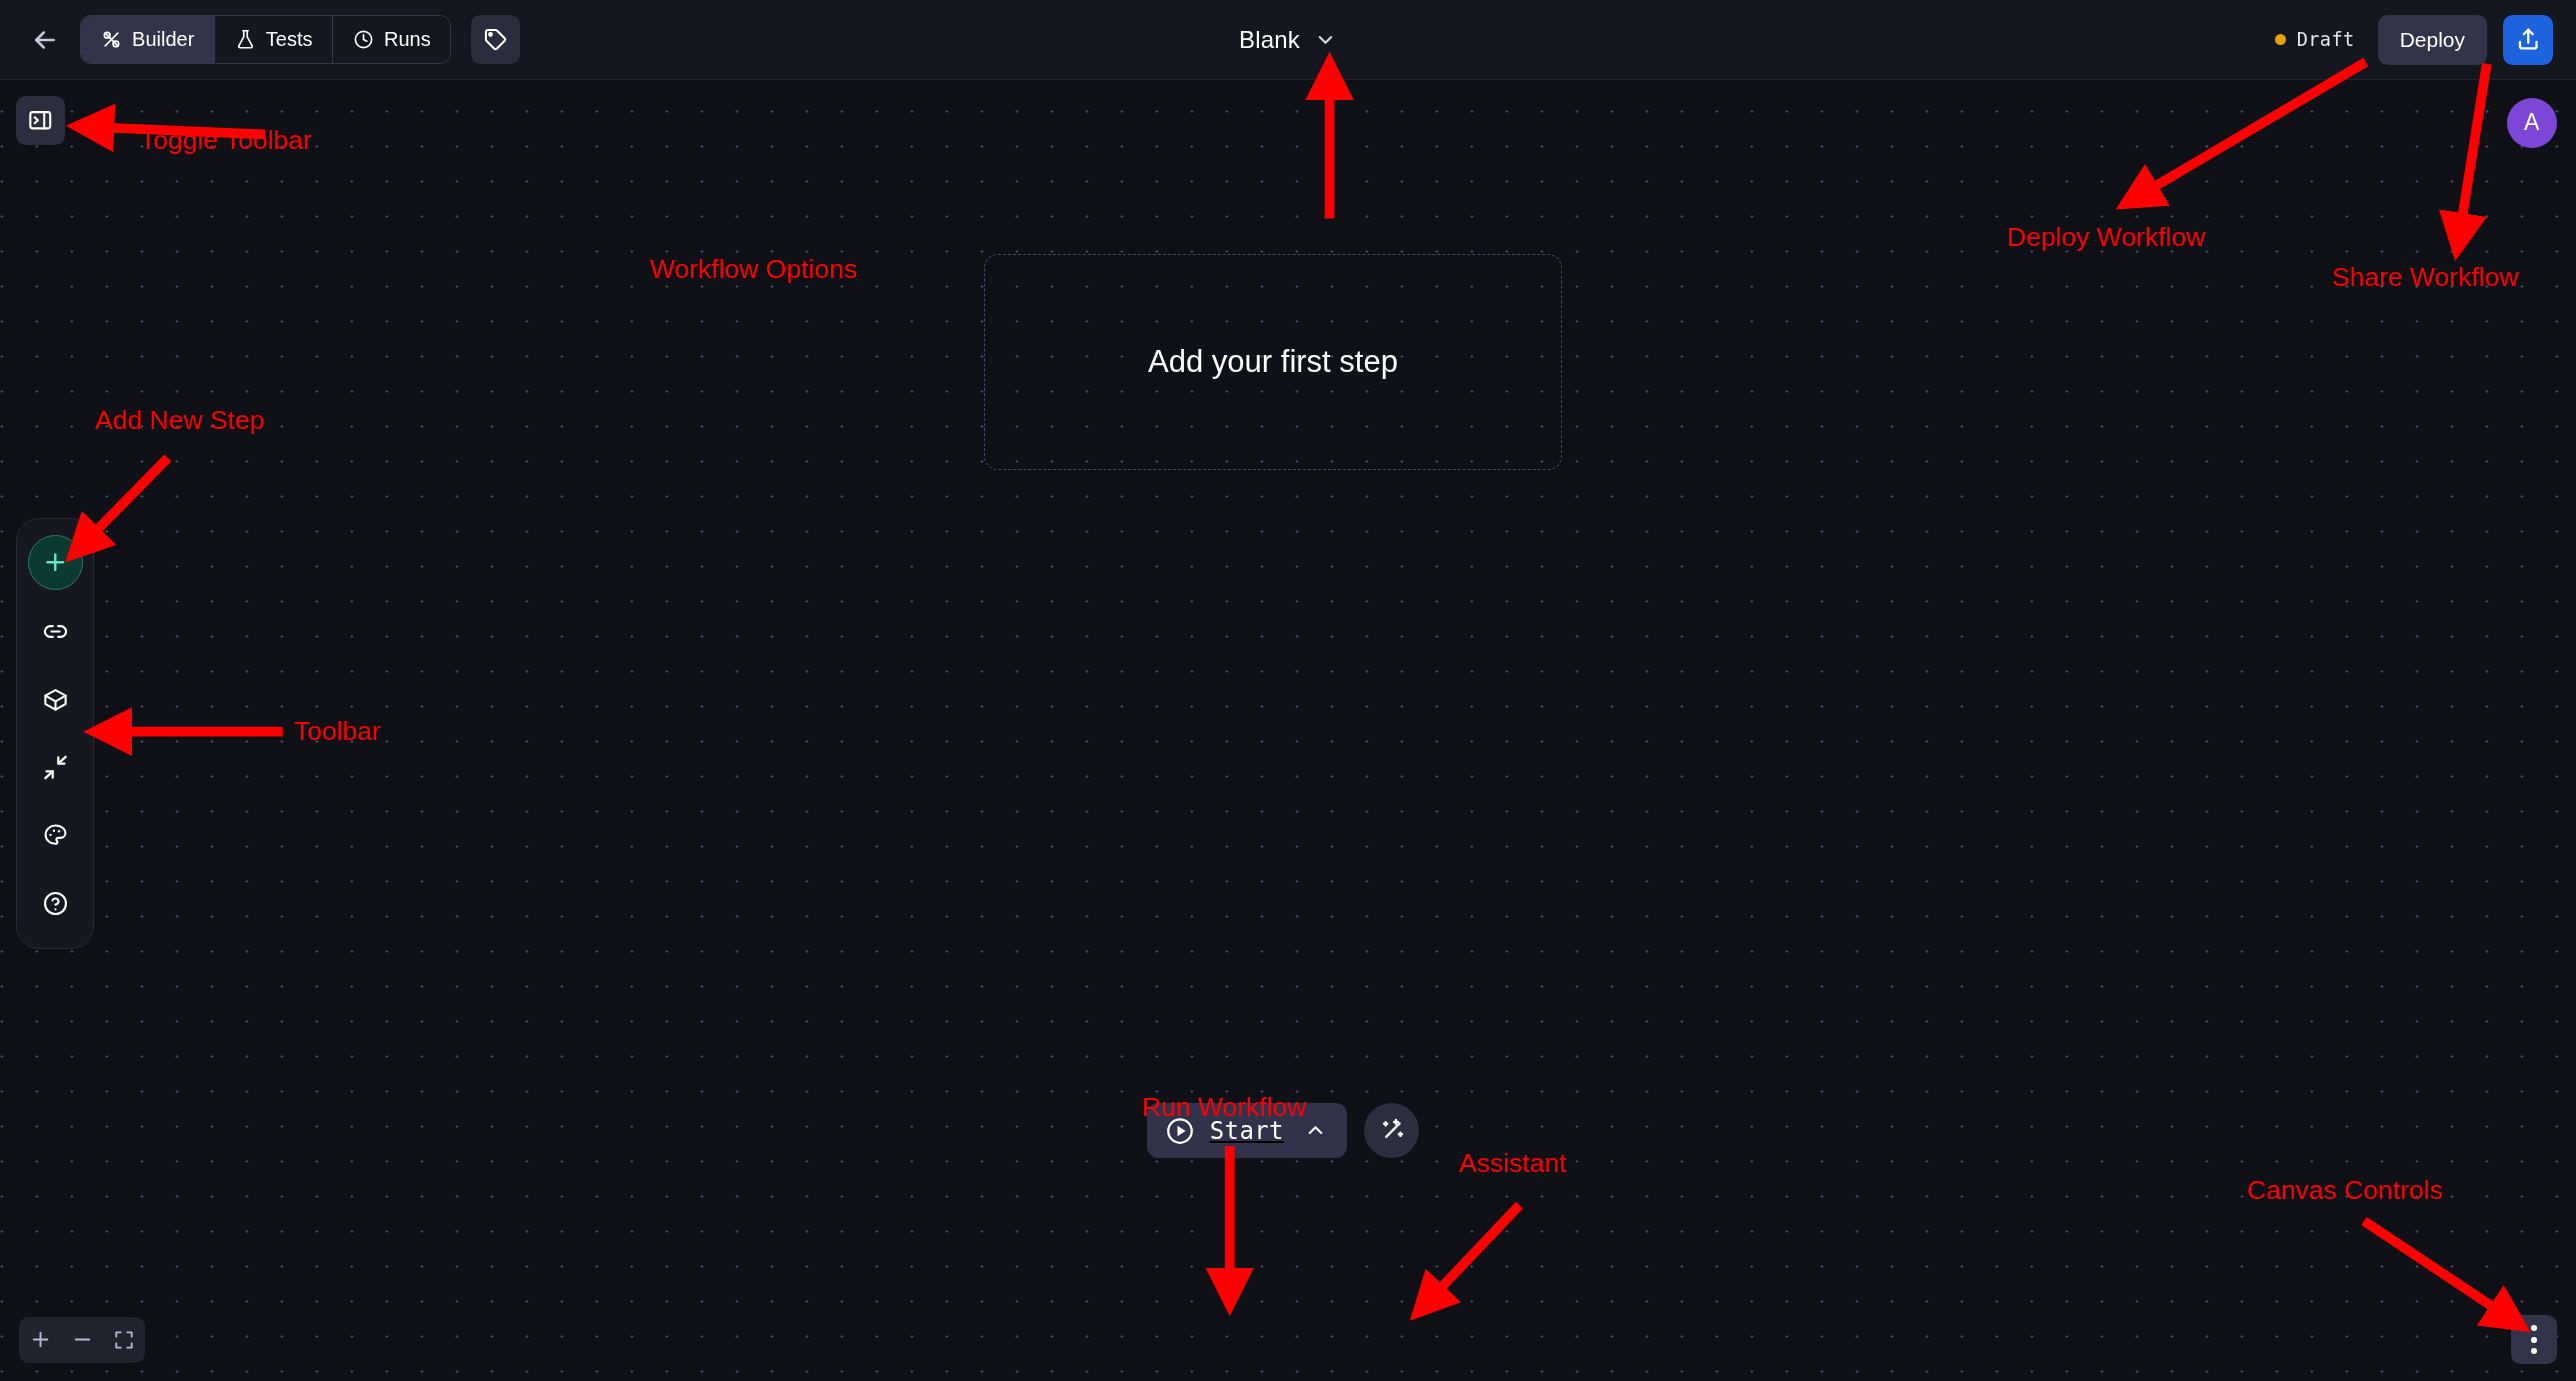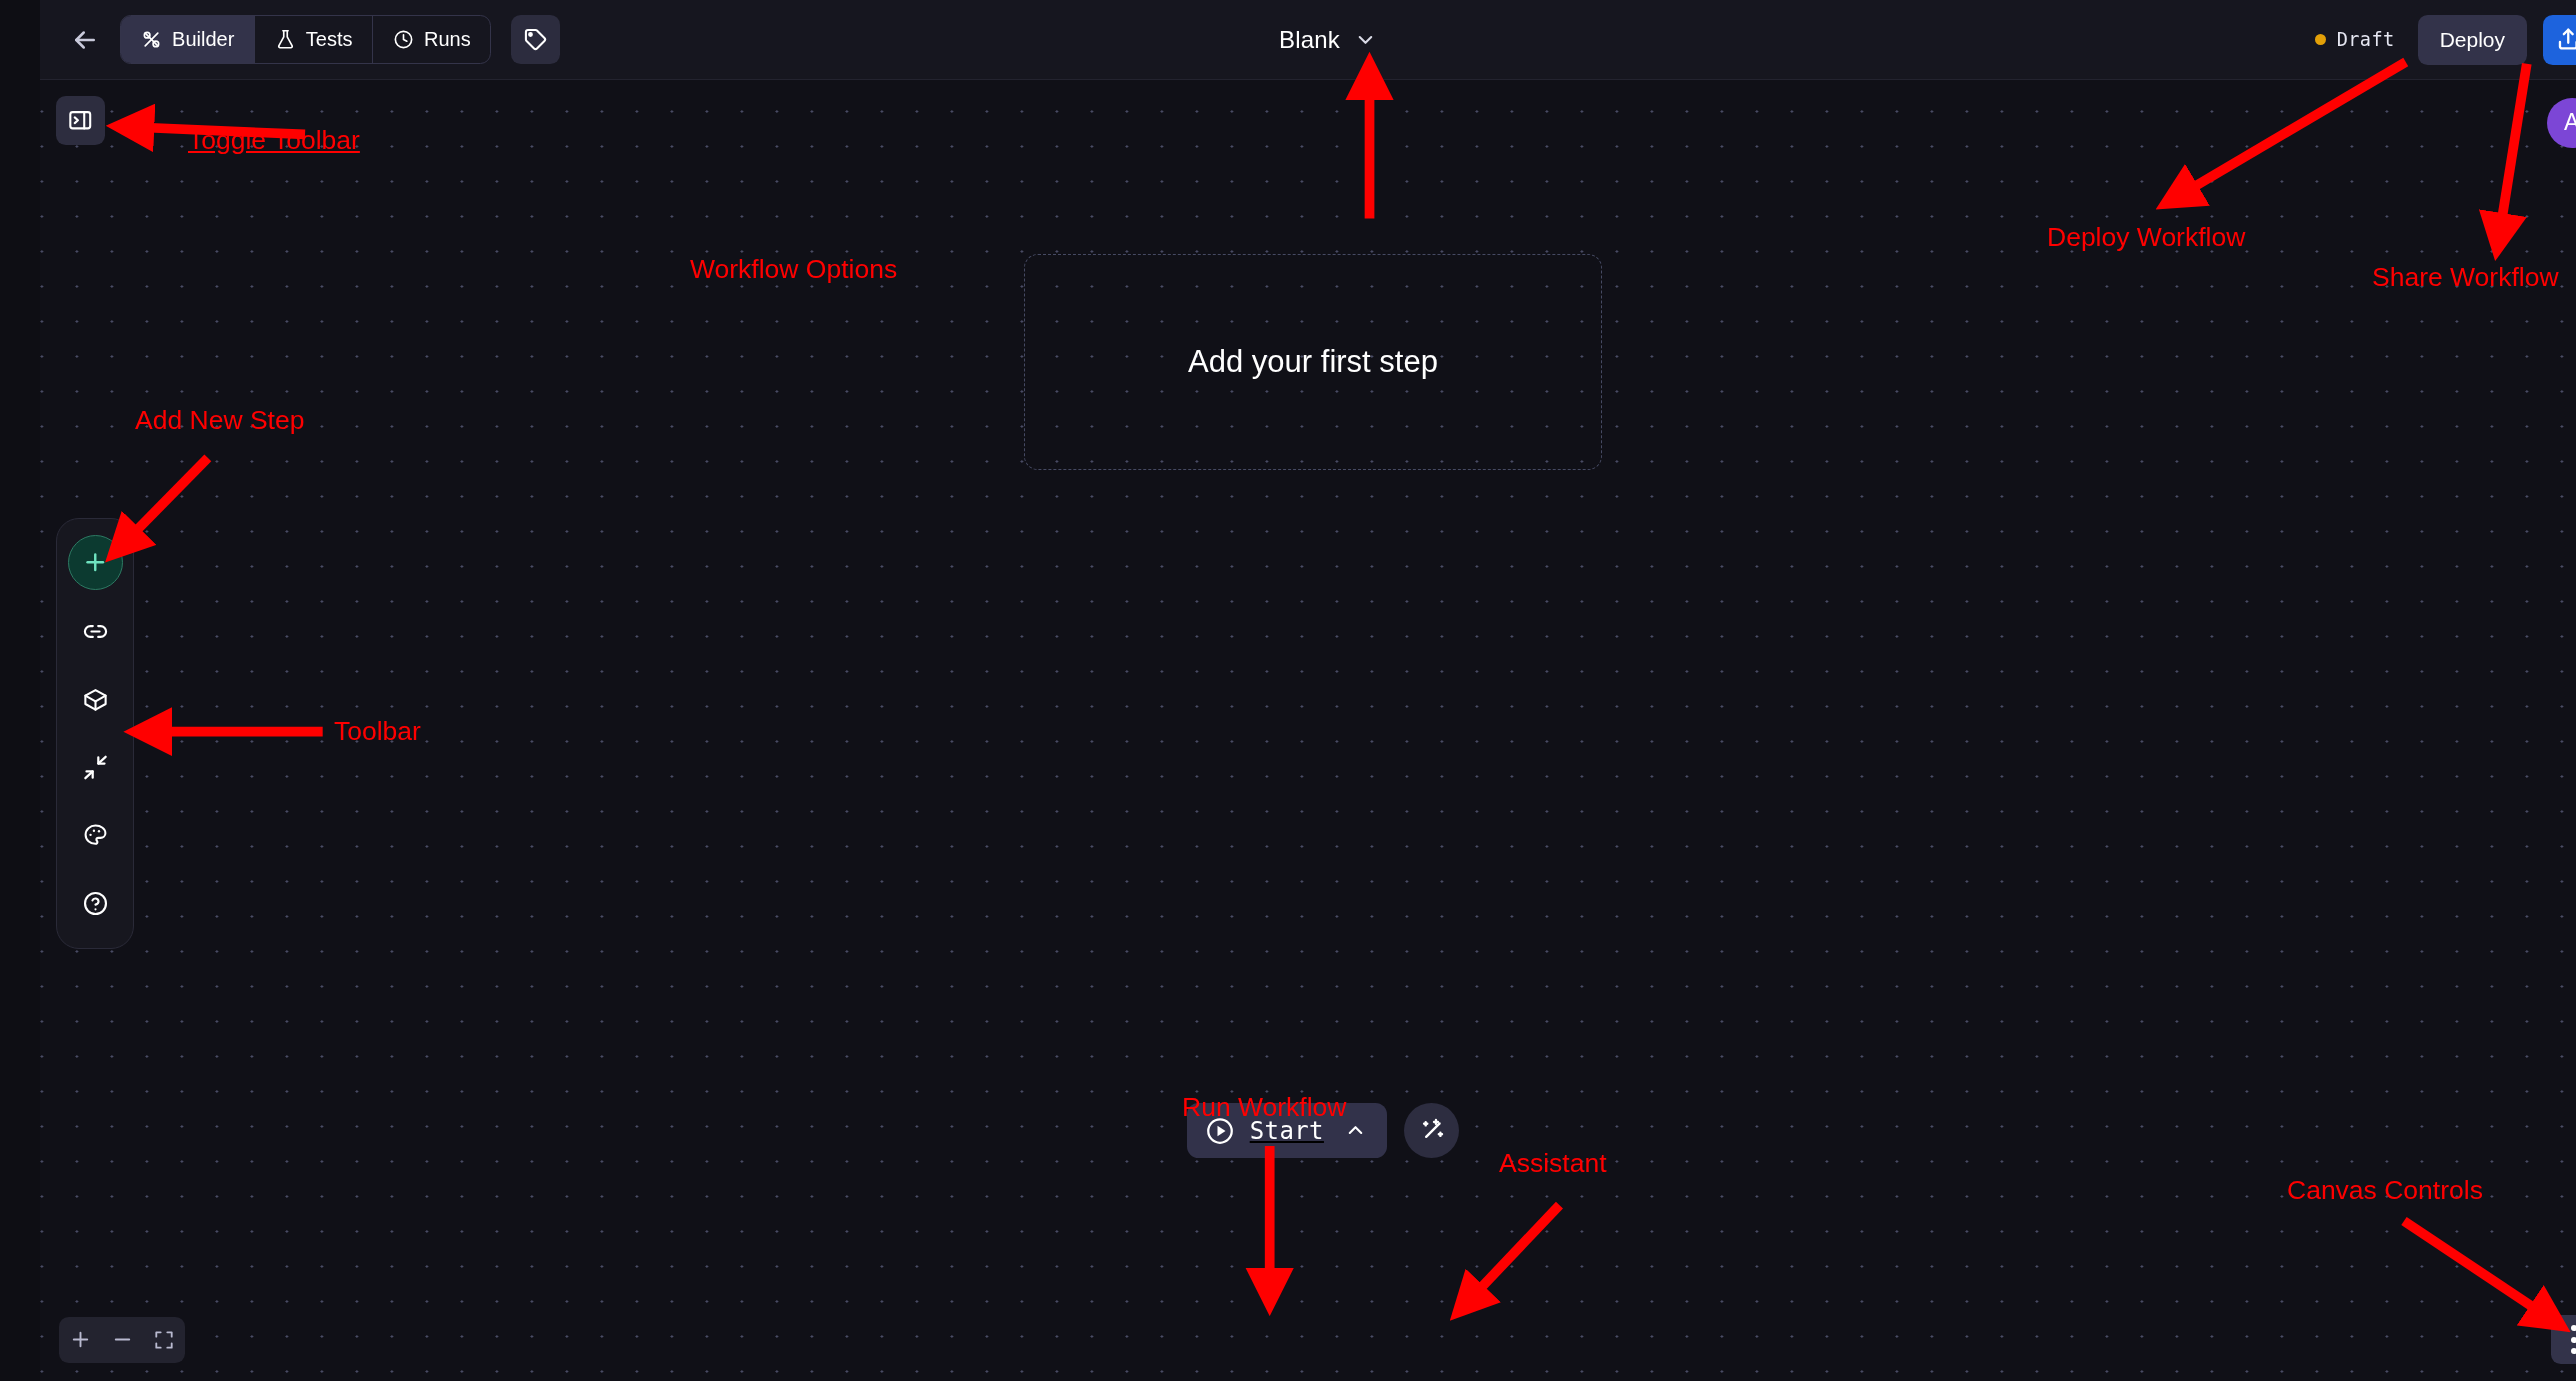--- a/index.html
+++ b/index.html
@@ -10,21 +10,20 @@
     overflow: hidden;
     background: #0e0e14;
     font-family: "Liberation Sans", sans-serif;
   }
 
   #app {
     position: relative;
     width: 2411px;
     height: 1382px;
     background: #bef264;
-    margin-left: 40px;
   }
 
   
   .header {
     position: absolute;
     top: 0; left: 0;
     width: 2576px;
     height: 80px;
     background: #16161f;
     border-bottom: 0.9px solid #23232f;
@@ -562,21 +561,21 @@
 
       <line x1="320" y1="828" x2="112" y2="828" stroke="#ff0000" stroke-width="11" marker-end="url(#ah)"></line>
 
       <line x1="1392" y1="1297" x2="1392" y2="1472" stroke="#ff0000" stroke-width="11" marker-end="url(#ah)"></line>
 
       <line x1="1720" y1="1364" x2="1608" y2="1482" stroke="#ff0000" stroke-width="11" marker-end="url(#ah)"></line>
 
       <line x1="2676" y1="1382" x2="2850" y2="1498" stroke="#ff0000" stroke-width="11" marker-end="url(#ah)"></line>
     </svg>
 
-    <div class="anno-label" style="left:148px;  top:125px;text-decoration:underline;">Toggle Toolbar</div>
+    <div class="anno-label" style="left:140px;  top:125px;">Toggle Toolbar</div>
     <div class="anno-label" style="left:650px;  top:254px;">Workflow Options</div>
     <div class="anno-label" style="left:2007px; top:222px;">Deploy Workflow</div>
     <div class="anno-label" style="left:2332px; top:262px;">Share Workflow</div>
     <div class="anno-label" style="left:95px;  top:405px;">Add New Step</div>
     <div class="anno-label" style="left:294px;  top:716px;">Toolbar</div>
     <div class="anno-label" style="left:1142px; top:1092px;">Run Workflow</div>
     <div class="anno-label" style="left:1459px; top:1148px;">Assistant</div>
     <div class="anno-label" style="left:2247px; top:1175px;">Canvas Controls</div>
 
   </div>

